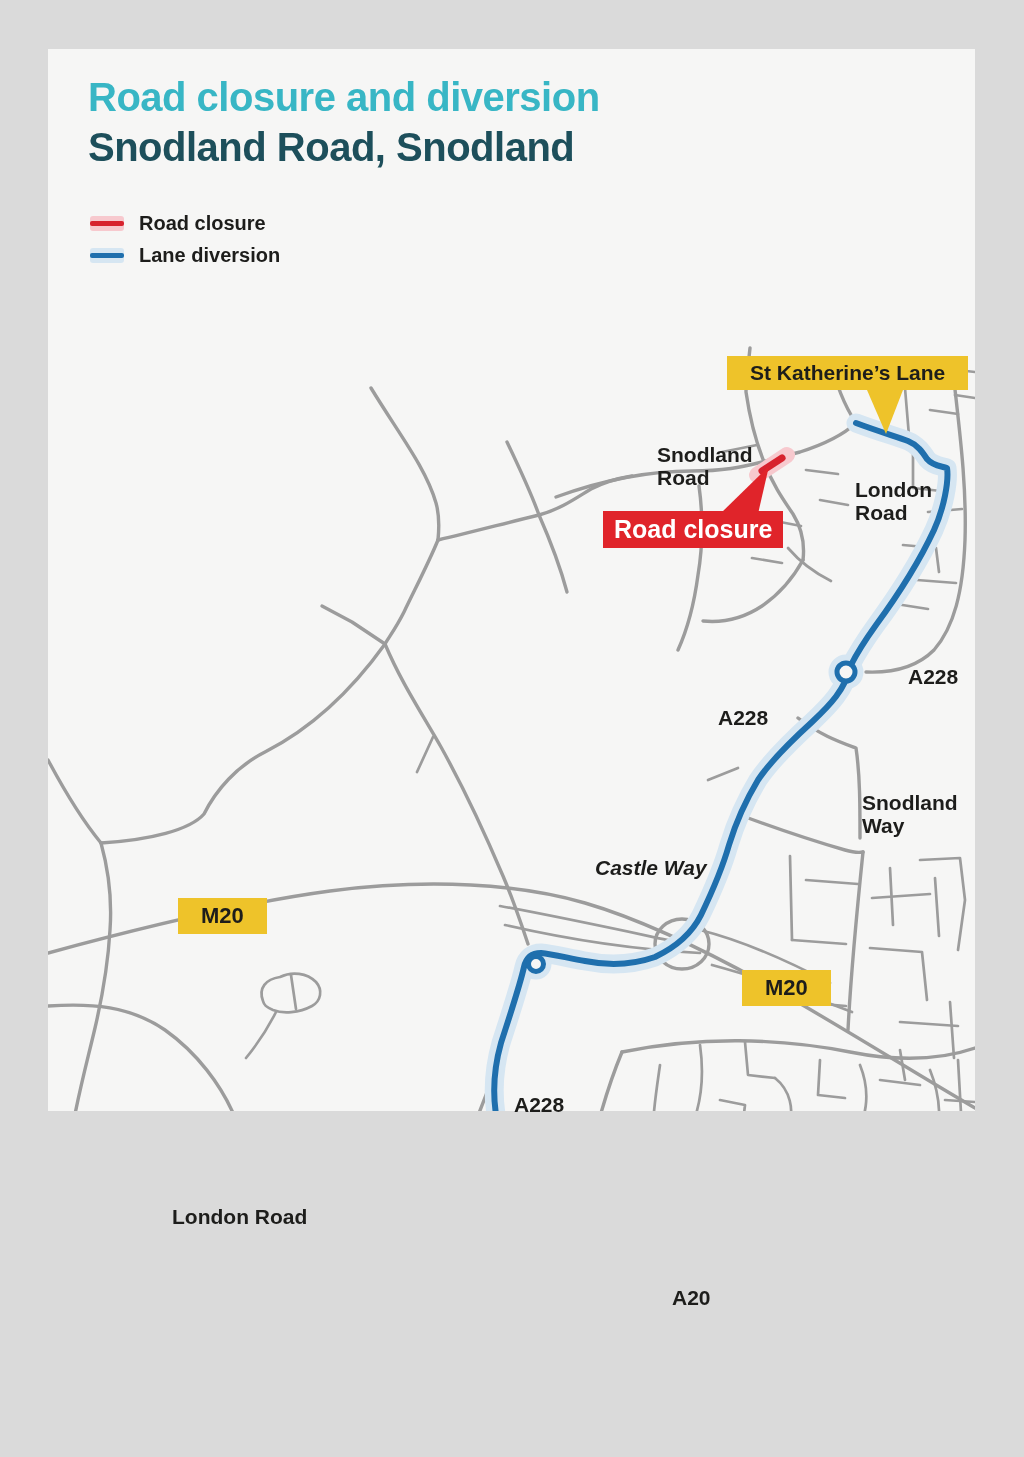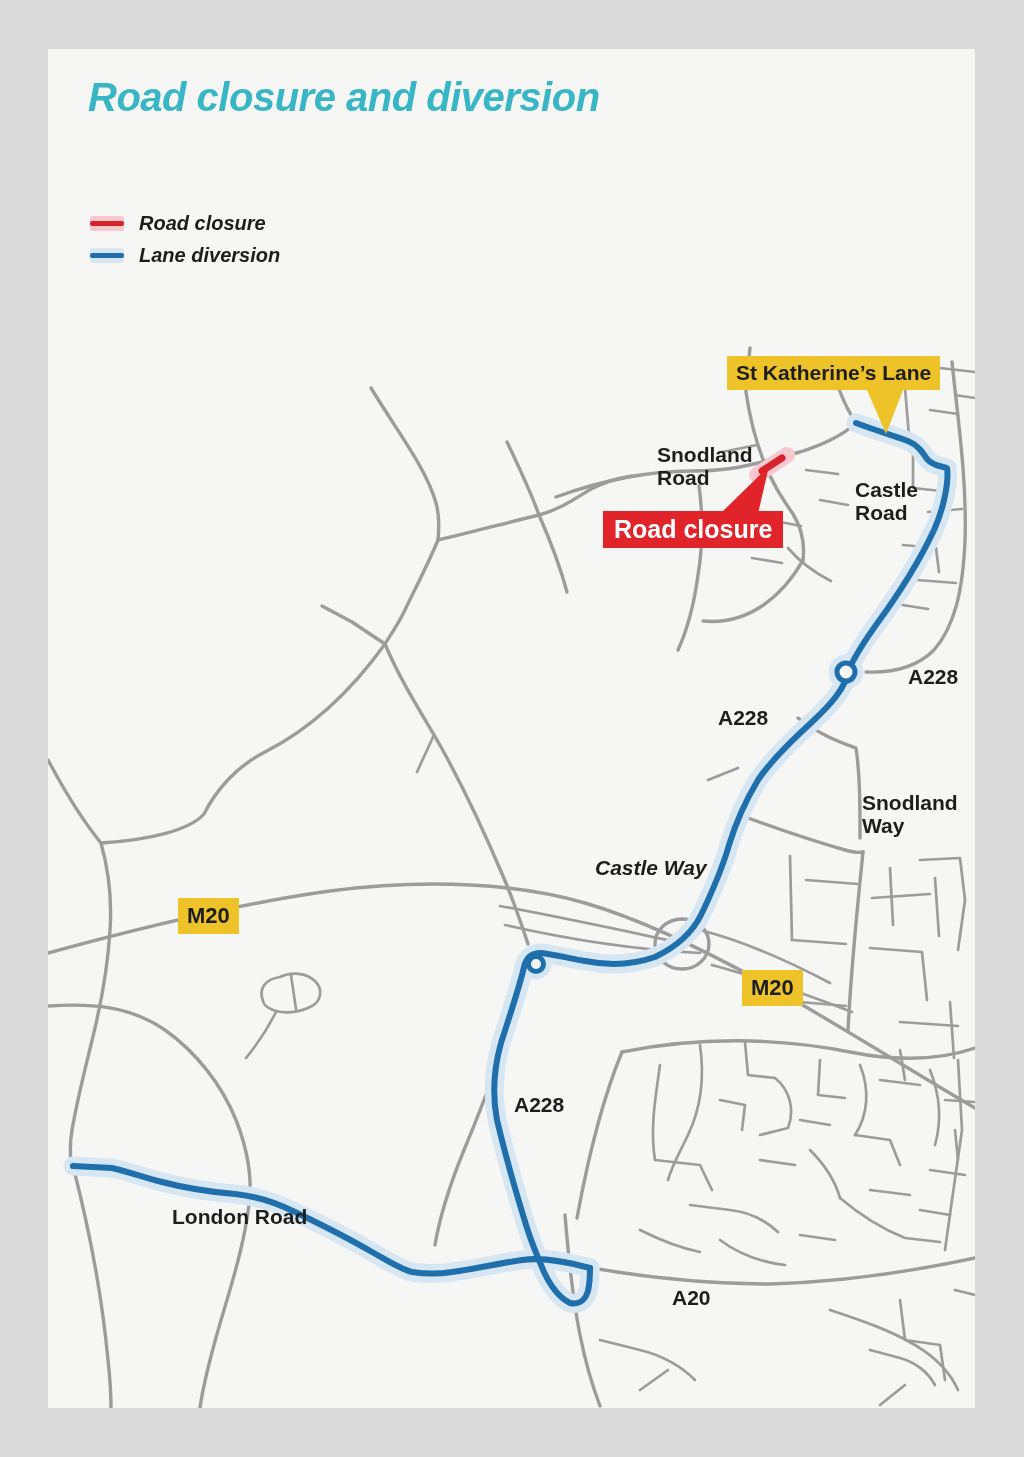--- a/index.html
+++ b/index.html
@@ -3,37 +3,37 @@
 <meta charset="utf-8">
 <style>
   :root{
     --outer-bg:#dadada; --map-bg:#f6f6f5; --teal:#38b6c5; --dark-teal:#1d4f5b;
     --ink:#1d1d1b; --road-gray:#9c9c9c; --blue:#1f6fad; --blue-halo:#d6e6f2;
     --red:#d7232e; --red-halo:#f7c9ce; --badge-red:#e0242a; --badge-yellow:#eec32a; --white:#ffffff;
   }
   html,body{margin:0;padding:0;background:#bfbfbf;}
   .stage{position:relative;width:1024px;height:1457px;background:var(--outer-bg);
          font-family:"Liberation Sans","DejaVu Sans",sans-serif;overflow:hidden;}
-  .page{position:absolute;left:48px;top:49px;width:927px;height:1359px;background:var(--map-bg);overflow:hidden;font-style:italic;}
+  .page{position:absolute;left:48px;top:49px;width:927px;height:1062px;background:var(--map-bg);overflow:hidden;}
   .map-svg{position:absolute;left:0;top:0;width:927px;height:1359px;display:block;}
   .title{position:absolute;left:40px;top:26px;margin:0;font-size:40px;font-weight:bold;
          letter-spacing:-0.5px;color:var(--teal);white-space:nowrap;}
   .subtitle{position:absolute;left:40px;top:76px;margin:0;font-size:40px;font-weight:bold;
          letter-spacing:-0.5px;color:var(--dark-teal);white-space:nowrap;}
   .legend{position:absolute;left:42px;top:163px;}
   .legend-row{display:flex;align-items:center;gap:15px;margin-bottom:9px;}
   .swatch{display:block;width:34px;height:15px;border-radius:3px;position:relative;}
   .swatch::after{content:"";position:absolute;left:0;right:0;top:5px;height:5px;border-radius:2px;}
   .swatch.closure{background:var(--red-halo);} .swatch.closure::after{background:var(--red);}
   .swatch.diversion{background:var(--blue-halo);} .swatch.diversion::after{background:var(--blue);}
   .legend-label{font-size:20px;font-weight:bold;color:var(--ink);}
   .map-label{position:absolute;font-size:21px;font-weight:bold;line-height:1.1;
              color:var(--ink);white-space:pre-line;}
   .badge{position:absolute;background:var(--badge-yellow);color:var(--ink);
-         font-size:21px;font-weight:bold;padding:5px 9px;white-space:nowrap;}
+         font-size:21px;font-weight:bold;padding:5px 23px;white-space:nowrap;}
   .badge.red{background:var(--badge-red);color:var(--white);font-size:25px;padding:4px 11px;}
   
   .g{stroke:var(--road-gray);stroke-width:3.4;fill:none;stroke-linecap:round;stroke-linejoin:round;}
   .g2{stroke:var(--road-gray);stroke-width:2.7;fill:none;stroke-linecap:round;stroke-linejoin:round;}
   .halo{stroke:var(--blue-halo);stroke-width:19;fill:none;stroke-linecap:round;stroke-linejoin:round;}
   .blue{stroke:var(--blue);stroke-width:6;fill:none;stroke-linecap:round;stroke-linejoin:round;}
   .rab{fill:var(--map-bg);stroke:var(--blue);stroke-width:5;}
   .rab-halo{fill:none;stroke:var(--blue-halo);stroke-width:13;}
   .redhalo{stroke:var(--red-halo);stroke-width:16;fill:none;stroke-linecap:round;}
   .redline{stroke:var(--red);stroke-width:7;fill:none;stroke-linecap:round;}
@@ -173,41 +173,42 @@
       <g>
         <path class="redhalo" d="M 757,475 L 787,455"></path>
         <path class="redline" d="M 762,471 L 782,458"></path>
       </g>
 
       <polygon points="867,390 903,390 886,434" fill="var(--badge-yellow)"></polygon>
       <polygon points="720,514 758,514 769,466" fill="var(--badge-red)"></polygon>
     </svg>
 
     <h1 class="title">Road closure and diversion</h1>
+    <h2 class="subtitle">Snodland Road, Snodland</h2>
 
     <div class="legend">
       <div class="legend-row">
         <span class="swatch closure"></span>
         <span class="legend-label">Road closure</span>
       </div>
       <div class="legend-row">
         <span class="swatch diversion"></span>
         <span class="legend-label">Lane diversion</span>
       </div>
     </div>
   </div>
 
   <div class="badge" style="left:727px;top:356px;">St Katherine’s Lane</div>
   <div class="badge red" style="left:603px;top:511px;">Road closure</div>
   <div class="badge" style="left:178px;top:898px;font-size:22px;">M20</div>
   <div class="badge" style="left:742px;top:970px;font-size:22px;">M20</div>
 
   <div class="map-label" style="left:617px;top:443px;margin-left:40px;">Snodland
 Road</div>
-  <div class="map-label" style="left:855px;top:478px;">Castle
+  <div class="map-label" style="left:855px;top:478px;">London
 Road</div>
   <div class="map-label" style="left:908px;top:665px;">A228</div>
   <div class="map-label" style="left:718px;top:706px;">A228</div>
   <div class="map-label" style="left:862px;top:791px;">Snodland
 Way</div>
   <div class="map-label" style="left:595px;top:856px;font-style:italic;">Castle Way</div>
   <div class="map-label" style="left:514px;top:1093px;">A228</div>
   <div class="map-label" style="left:172px;top:1205px;">London Road</div>
   <div class="map-label" style="left:672px;top:1286px;">A20</div>
 </div>

